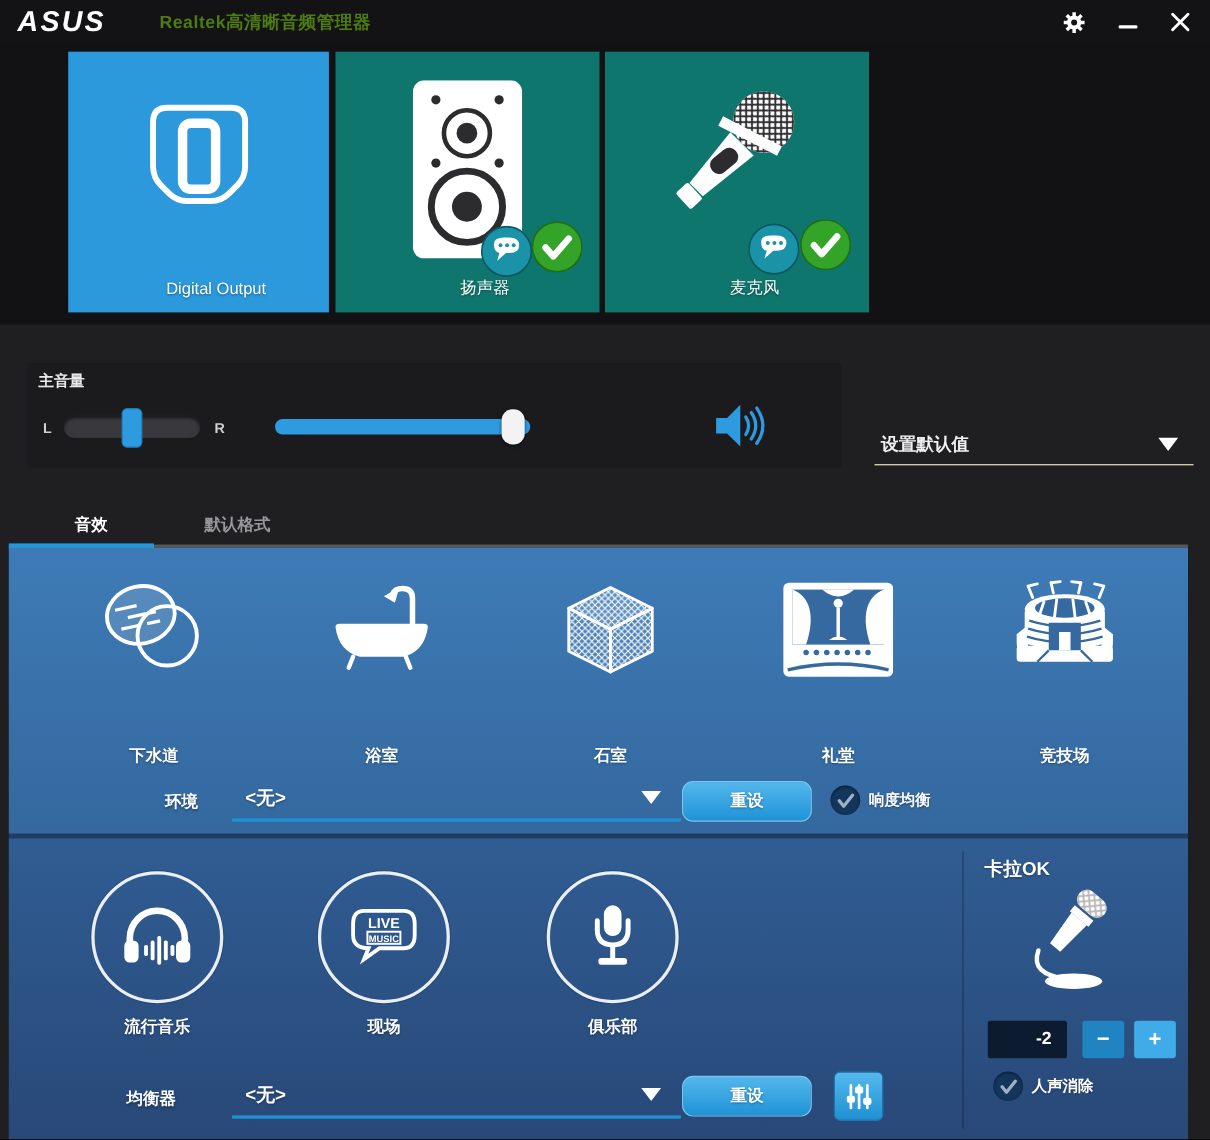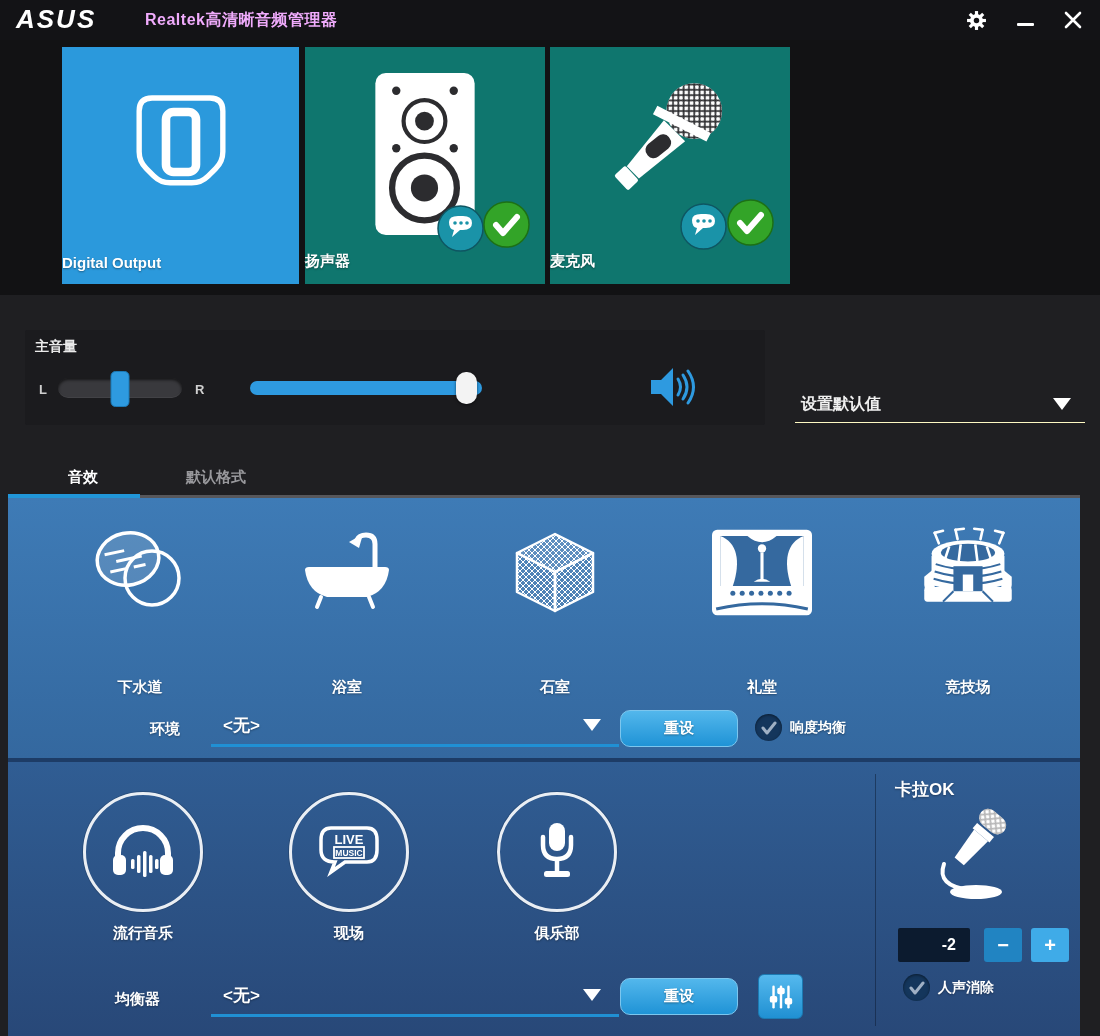--- a/index.html
+++ b/index.html
@@ -2,31 +2,31 @@
 <html><head>
 <meta charset="utf-8">
 <style>
   html,body{margin:0;padding:0;background:#000;}
   .window{position:relative;width:1100px;height:1036px;background:#1f1f22;overflow:hidden;
           font-family:"Liberation Sans",sans-serif;-webkit-font-smoothing:antialiased;}
 
   
   .titlebar{position:absolute;top:0;left:0;width:1100px;height:40px;background:#131316;}
   .brand{position:absolute;left:14px;top:7px;}
-  .win-title{position:absolute;left:145px;top:10px;font-size:16px;font-weight:bold;color:#f0abfc;letter-spacing:.5px;}
+  .win-title{position:absolute;left:145px;top:10px;font-size:16px;font-weight:bold;color:#4d7c0f;letter-spacing:.5px;}
   .win-controls{position:absolute;right:16px;top:0;height:40px;display:flex;align-items:center;gap:26px;}
   .win-btn{background:none;border:none;padding:2px;cursor:pointer;display:flex;align-items:center;}
   .min-bar{width:17px;height:3px;background:#fff;border-radius:1px;margin-top:8px;}
 
   
   .device-strip{position:absolute;top:40px;left:0;width:1100px;height:255px;background:#121214;}
   .tile{position:absolute;top:7px;height:237px;background:#0f766e;}
   .tile.selected{background:#2b99dc;}
-  .tile-label{position:absolute;bottom:13px;left:0;width:100%;color:#fff;
-              font-size:15px;font-weight:bold;text-shadow:0 1px 2px rgba(0,0,0,.4);}
+  .tile-label{position:absolute;bottom:13px;left:16px;width:100%;text-align:center;color:#fff;
+              font-size:15px;font-weight:normal;text-shadow:0 1px 2px rgba(0,0,0,.4);}
   .tile-icon{position:absolute;left:50%;transform:translateX(-50%);}
   .badge{position:absolute;}
 
   
   .volume-panel{position:absolute;left:25px;top:330px;width:740px;height:95px;background:#1b1b1e;border-radius:2px;}
   .vol-title{position:absolute;left:10px;top:8px;font-size:14px;font-weight:bold;color:#eaeaea;}
   .lr{position:absolute;font-size:13px;font-weight:bold;color:#cfcfcf;}
   .lr.l{left:14px;top:52px;}
   .lr.r{left:170px;top:52px;}
   .balance-track{position:absolute;left:33px;top:48px;width:124px;height:20px;border-radius:10px;

